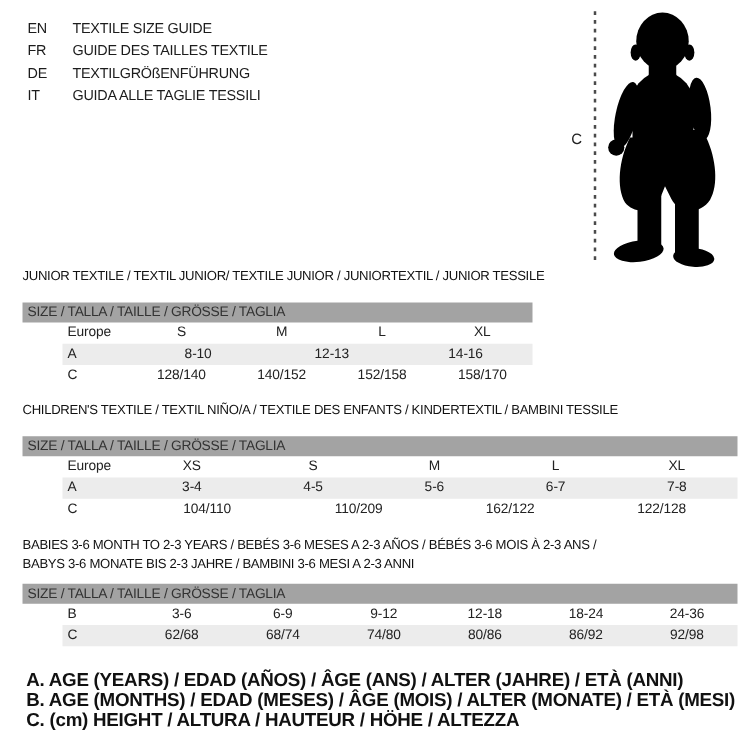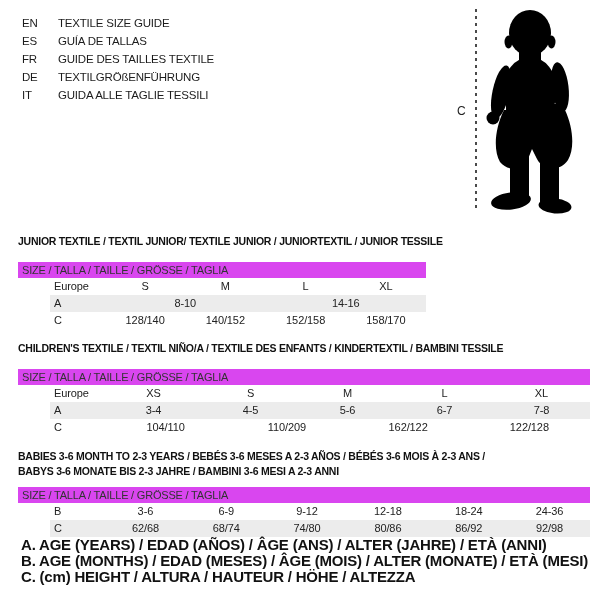--- a/index.html
+++ b/index.html
@@ -14,43 +14,39 @@
   .lang-code{width:36px;}
   .lang-title{white-space:nowrap;}
   
   .figure-svg{position:absolute;left:470px;top:0;width:130px;height:215px;}
   .c-label{position:absolute;left:457px;top:104px;font-size:12px;color:#222;line-height:14px;}
   
   .table{position:absolute;left:18px;}
   #table-junior{top:214px;width:408px;}
   #table-children{top:321px;width:572px;}
   #table-babies{top:429px;width:572px;}
-  .t-title{font-size:10.5px;font-weight:bold;color:#111;line-height:15px;letter-spacing:-0.25px;white-space:pre;margin-top:20px;}
+  .t-title{font-size:10.5px;font-weight:normal;color:#111;line-height:15px;letter-spacing:-0.25px;white-space:pre;}
   #table-junior .t-title,#table-children .t-title{margin-bottom:13px;}
   #table-babies .t-title{margin-bottom:8px;}
-  .t-sizebar{height:16px;line-height:16px;background:#d946ef;color:#333;font-size:11px;letter-spacing:-0.2px;padding-left:4px;box-sizing:border-box;}
+  .t-sizebar{height:16px;line-height:16px;background:#a3a3a3;color:#333;font-size:11px;letter-spacing:-0.2px;padding-left:4px;box-sizing:border-box;}
   .trow{display:flex;height:17px;line-height:17px;font-size:11px;color:#222;letter-spacing:-0.1px;margin-left:32px;}
   .trow.shaded{background:#ececec;}
   .tlabel{width:55px;padding-left:4px;box-sizing:border-box;}
   .tcell{flex:1;text-align:center;}
   
   .legend{position:absolute;left:21px;top:537px;}
   .legend-line{font-size:15px;font-weight:bold;color:#111;line-height:16px;letter-spacing:-0.2px;white-space:nowrap;}
 </style>
 </head>
 <body>
 
 <div class="lang-block">
   <div class="lang-row">
     <span class="lang-code">EN</span>
     <span class="lang-title">TEXTILE SIZE GUIDE</span>
-  </div>
-  <div class="lang-row">
-    <span class="lang-code">ES</span>
-    <span class="lang-title">GUÍA DE TALLAS</span>
   </div>
   <div class="lang-row">
     <span class="lang-code">FR</span>
     <span class="lang-title">GUIDE DES TAILLES TEXTILE</span>
   </div>
   <div class="lang-row">
     <span class="lang-code">DE</span>
     <span class="lang-title">TEXTILGRÖßENFÜHRUNG</span>
   </div>
   <div class="lang-row">
@@ -88,20 +84,21 @@
       <div class="trow">
         <div class="tlabel">Europe</div>
         <div class="tcell">S</div>
         <div class="tcell">M</div>
         <div class="tcell">L</div>
         <div class="tcell">XL</div>
       </div>
       <div class="trow shaded">
         <div class="tlabel">A</div>
         <div class="tcell">8-10</div>
+        <div class="tcell">12-13</div>
         <div class="tcell">14-16</div>
       </div>
       <div class="trow">
         <div class="tlabel">C</div>
         <div class="tcell">128/140</div>
         <div class="tcell">140/152</div>
         <div class="tcell">152/158</div>
         <div class="tcell">158/170</div>
       </div>
     </div>

